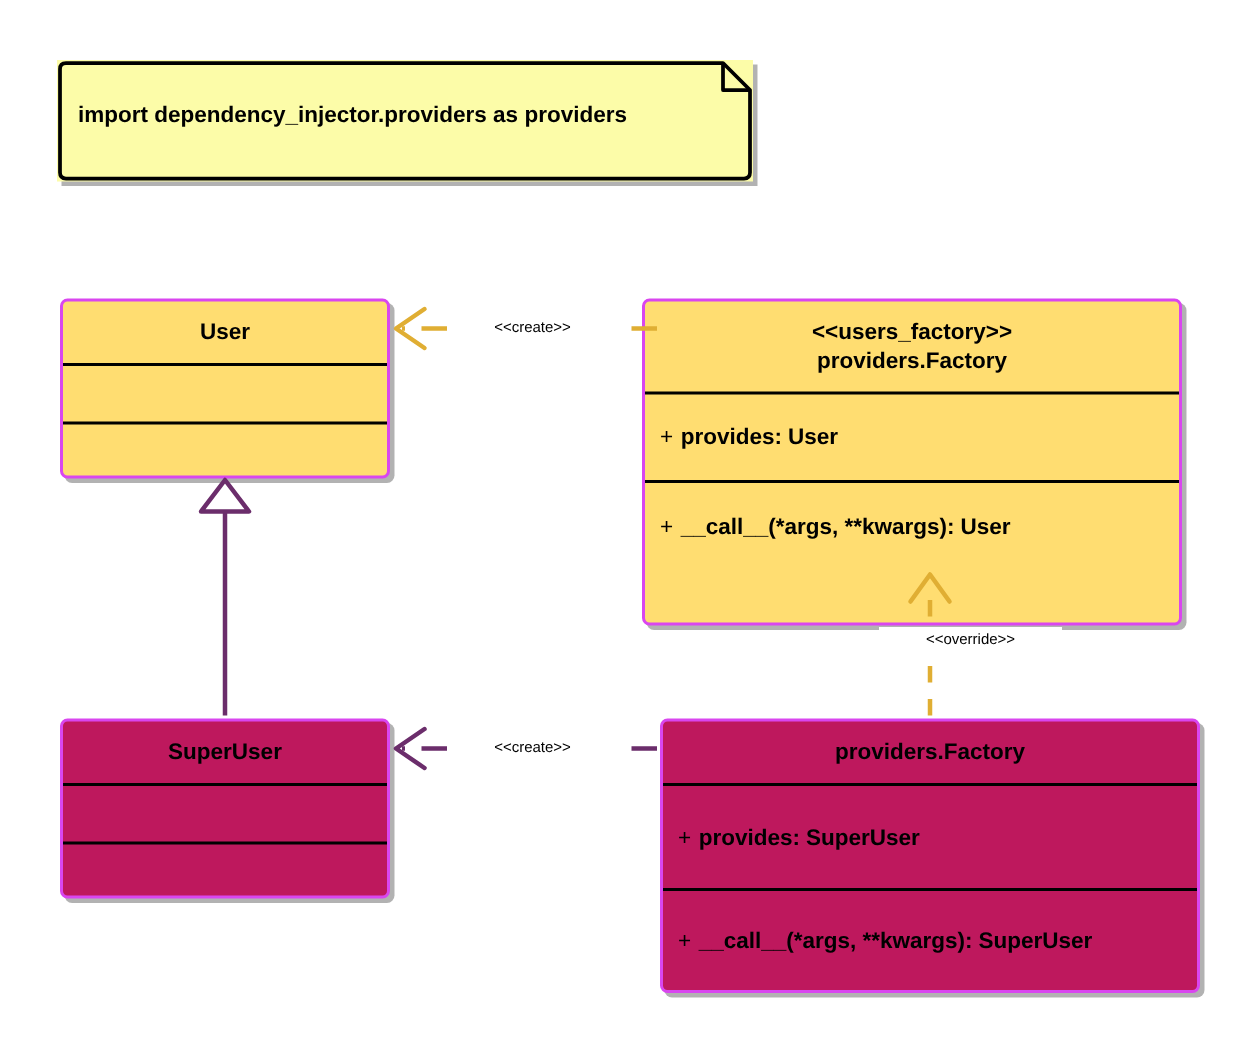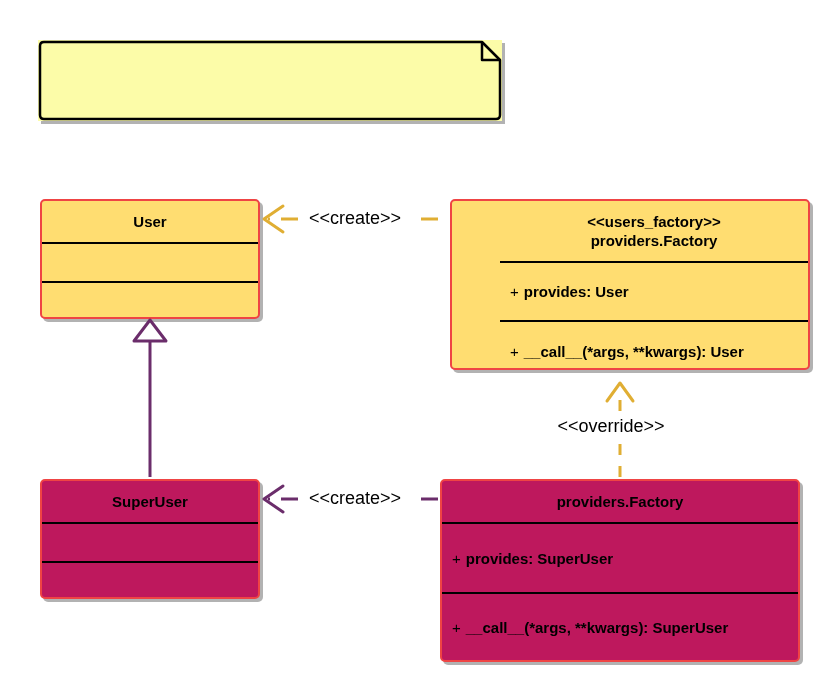--- a/index.html
+++ b/index.html
@@ -13,21 +13,21 @@
     height: 700px;
     background: #ffffff;
     font-family: "Liberation Sans", sans-serif;
     overflow: hidden;
   }
 
   
   .uml-box {
     position: absolute;
     box-sizing: border-box;
-    border: 2px solid #ef4444;
+    border: 2px solid #d946ef;
     border-radius: 5px;
     box-shadow: 3px 3px 0 rgba(0,0,0,0.30);
     overflow: hidden;
   }
   .uml-box.yellow { background: #FFDD71; }
   .uml-box.purple { background: #be185d; }
 
   .compartment {
     box-sizing: border-box;
     position: relative;
@@ -72,21 +72,21 @@
     top: 28px;
     font-size: 15px;
     font-weight: bold;
     color: #000000;
     white-space: nowrap;
   }
 
   
   .edge-label {
     position: absolute;
-    font-size: 18px;
+    font-size: 10px;
     color: #000000;
     background: #ffffff;
     white-space: nowrap;
     text-align: center;
     line-height: 17px;
   }
 
   svg.overlay {
     position: absolute;
     left: 0;
@@ -99,31 +99,32 @@
 </head>
 <body>
 
 <div id="canvas">
 
   <div class="uml-note" style="left:38px; top:40px; width:464px; height:81px;">
     <svg width="464" height="81" viewBox="0 0 464 81">
       <path d="M 6 2 L 444 2 L 462 20 L 462 75 Q 462 79 458 79 L 6 79 Q 2 79 2 75 L 2 6 Q 2 2 6 2 Z" fill="#FCFCA8" stroke="#000000" stroke-width="2.5" stroke-linejoin="round"></path>
       <path d="M 444 2 L 444 20 L 462 20" fill="none" stroke="#000000" stroke-width="2.5" stroke-linejoin="round"></path>
     </svg>
+    <div class="note-text">import dependency_injector.providers as providers</div>
   </div>
 
   <div class="uml-box yellow" style="left:40px; top:199px; width:220px; height:120px;">
     <div class="compartment cls-title" style="height:41px;">
       <span>User</span>
     </div>
     <div class="compartment" style="height:39px;"></div>
     <div class="compartment" style="height:38px;"></div>
   </div>
 
-  <div class="uml-box yellow" style="left:450px; top:199px; width:360px; height:171px;padding-left:48px;">
+  <div class="uml-box yellow" style="left:428px; top:199px; width:360px; height:218px;">
     <div class="compartment cls-title" style="height:60px;">
       <span class="stereotype">&lt;&lt;users_factory&gt;&gt;</span>
       <span>providers.Factory</span>
     </div>
     <div class="compartment member" style="height:59px;">
       <span class="vis">+</span>
       <span class="mname">provides:</span>
       <span class="mtype">User</span>
     </div>
     <div class="compartment member" style="height:60px;">
@@ -181,17 +182,17 @@
   </svg>
 
   <div class="edge-label" style="left:300px; top:210px; width:110px;">
     <span>&lt;&lt;create&gt;&gt;</span>
   </div>
 
   <div class="edge-label" style="left:300px; top:490px; width:110px;">
     <span>&lt;&lt;create&gt;&gt;</span>
   </div>
 
-  <div class="edge-label" style="left:550px; top:418px; width:122px;">
+  <div class="edge-label" style="left:586px; top:418px; width:122px;">
     <span>&lt;&lt;override&gt;&gt;</span>
   </div>
 
 </div>
 
 </body></html>

